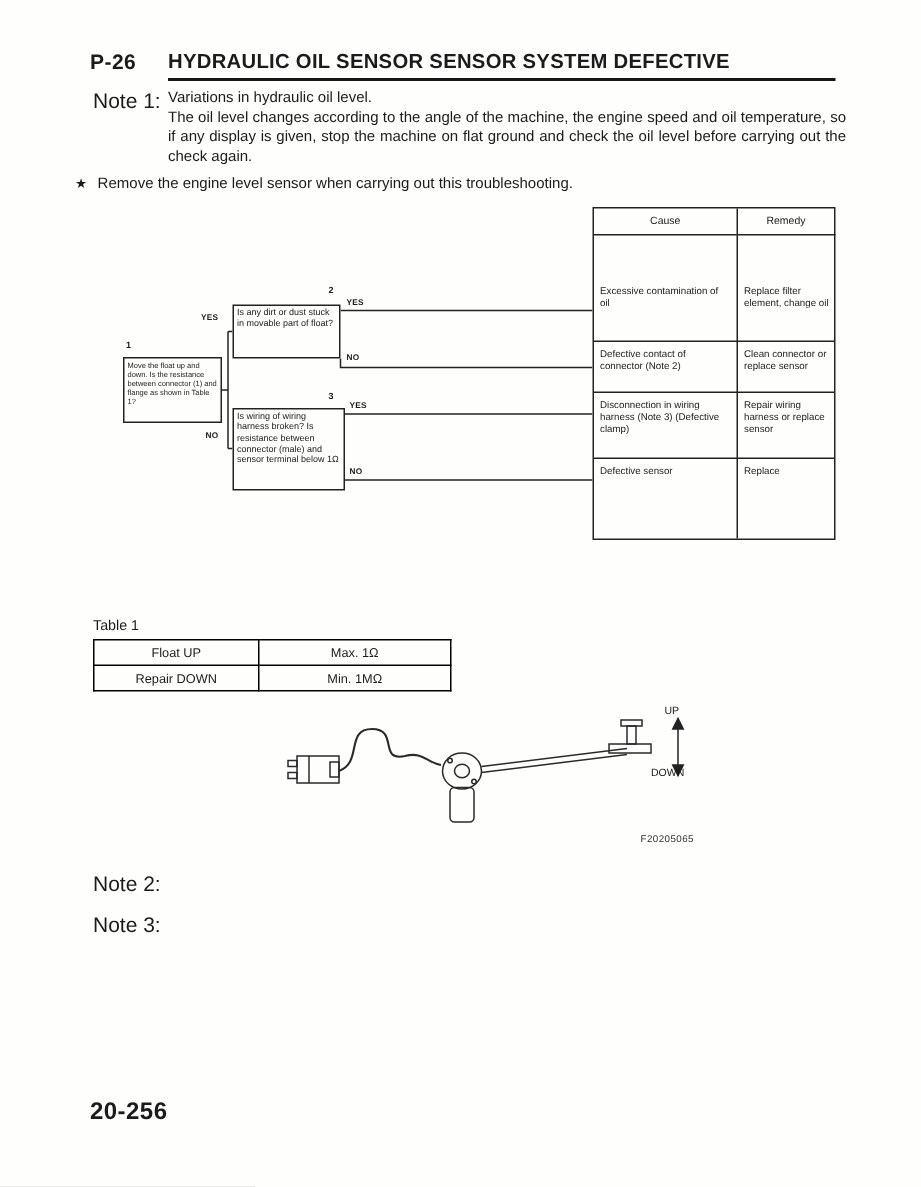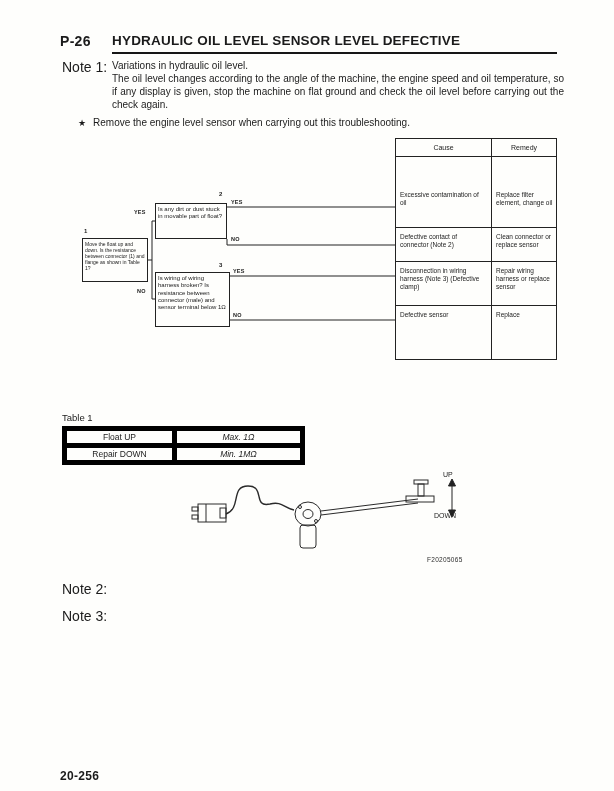--- a/index.html
+++ b/index.html
@@ -15,21 +15,21 @@
   .page-title   { position:absolute; left:112px; top:33px; font-size:13.5px; font-weight:bold; letter-spacing:.2px; }
   .title-rule   { position:absolute; left:112px; top:52px; width:445px; height:2px; background:#161616; }
 
   
   .note-label { position:absolute; left:62px; font-size:14px; }
   .note-body  { position:absolute; left:112px; width:452px; font-size:10px; line-height:1.3; text-align:justify; }
   .n1 { top:59px; }
   .n2 { top:581px; }
   .n3 { top:608px; }
 
-  .star-row { position:absolute; left:78px; top:117px; font-size:10px;text-align:center; }
+  .star-row { position:absolute; left:50px; top:117px; font-size:10px;text-align:center; }
   .star-row .star { margin-right:7px; font-size:9px; }
 
   
   .connectors { position:absolute; left:0; top:0; width:614px; height:791px; pointer-events:none; }
   .fbox {
     position:absolute; border:1px solid #222; background:#fefefc;
     font-size:5.5px; line-height:1.22; padding:2px 2px;
   }
   .fbox.b1 { left:82px;  top:238px; width:66px; height:44px; font-size:5px; }
   .fbox.b2 { left:155px; top:203px; width:72px; height:36px; font-size:6px; }
@@ -55,41 +55,41 @@
   .rt-hline { position:absolute; left:0; width:100%; height:1px; background:#222; }
   .hl1 { top:88px; } .hl2 { top:122px; } .hl3 { top:166px; }
   .rt-cell { position:absolute; font-size:6.5px; line-height:1.25; padding:0 3px; }
   .rt-cell.cause  { left:1px; width:92px; }
   .rt-cell.remedy { left:97px; width:63px; }
   .rr1 { top:52px; } .rr2 { top:94px; } .rr3 { top:128px; } .rr4 { top:172px; }
 
   
   .table1-caption { position:absolute; left:62px; top:412px; font-size:9.5px; }
   .table1 { position:absolute; left:62px; top:426px; border-collapse:collapse; }
-  .table1 td { border:5px solid #000000; height:17px; text-align:center; font-size:8.5px; }
+  .table1 td { border:1px solid #000000; height:17px; text-align:center; font-size:8.5px; }
   .table1 td.c1 { width:110px; }
-  .table1 td.c2 { width:128px;font-style:italic; }
+  .table1 td.c2 { width:128px; }
 
   
   .figure-svg { position:absolute; left:190px; top:466px; width:290px; height:96px; }
   .fig-label { position:absolute; font-size:7px; }
   .up-label   { left:443px; top:471px; }
   .down-label { left:434px; top:512px; }
   .fig-number { position:absolute; left:427px; top:556px; font-size:6.5px; color:#2f2f2f; letter-spacing:.3px; }
 
   
-  .page-number { position:absolute; left:60px; top:733px; font-size:12px; font-weight:bold; letter-spacing:.3px;margin-top:36px; }
+  .page-number { position:absolute; left:60px; top:733px; font-size:16px; font-weight:bold; letter-spacing:.3px; }
 </style>
 </head>
 <body>
 
 <div class="page">
 
   <div class="section-code">P-26</div>
-  <div class="page-title">HYDRAULIC OIL LEVEL SENSOR LEVEL DEFECTIVE</div>
+  <div class="page-title">HYDRAULIC OIL SENSOR SENSOR SYSTEM DEFECTIVE</div>
   <div class="title-rule"></div>
 
   <div class="note-label n1">Note 1:</div>
   <div class="note-body n1">
     <p>Variations in hydraulic oil level.</p>
     <p>The oil level changes according to the angle of the machine, the engine speed and oil temperature, so if any display is given, stop the machine on flat ground and check the oil level before carrying out the check again.</p>
   </div>
 
   <div class="star-row">
     <span class="star">★</span><span>Remove the engine level sensor when carrying out this troubleshooting.</span>

